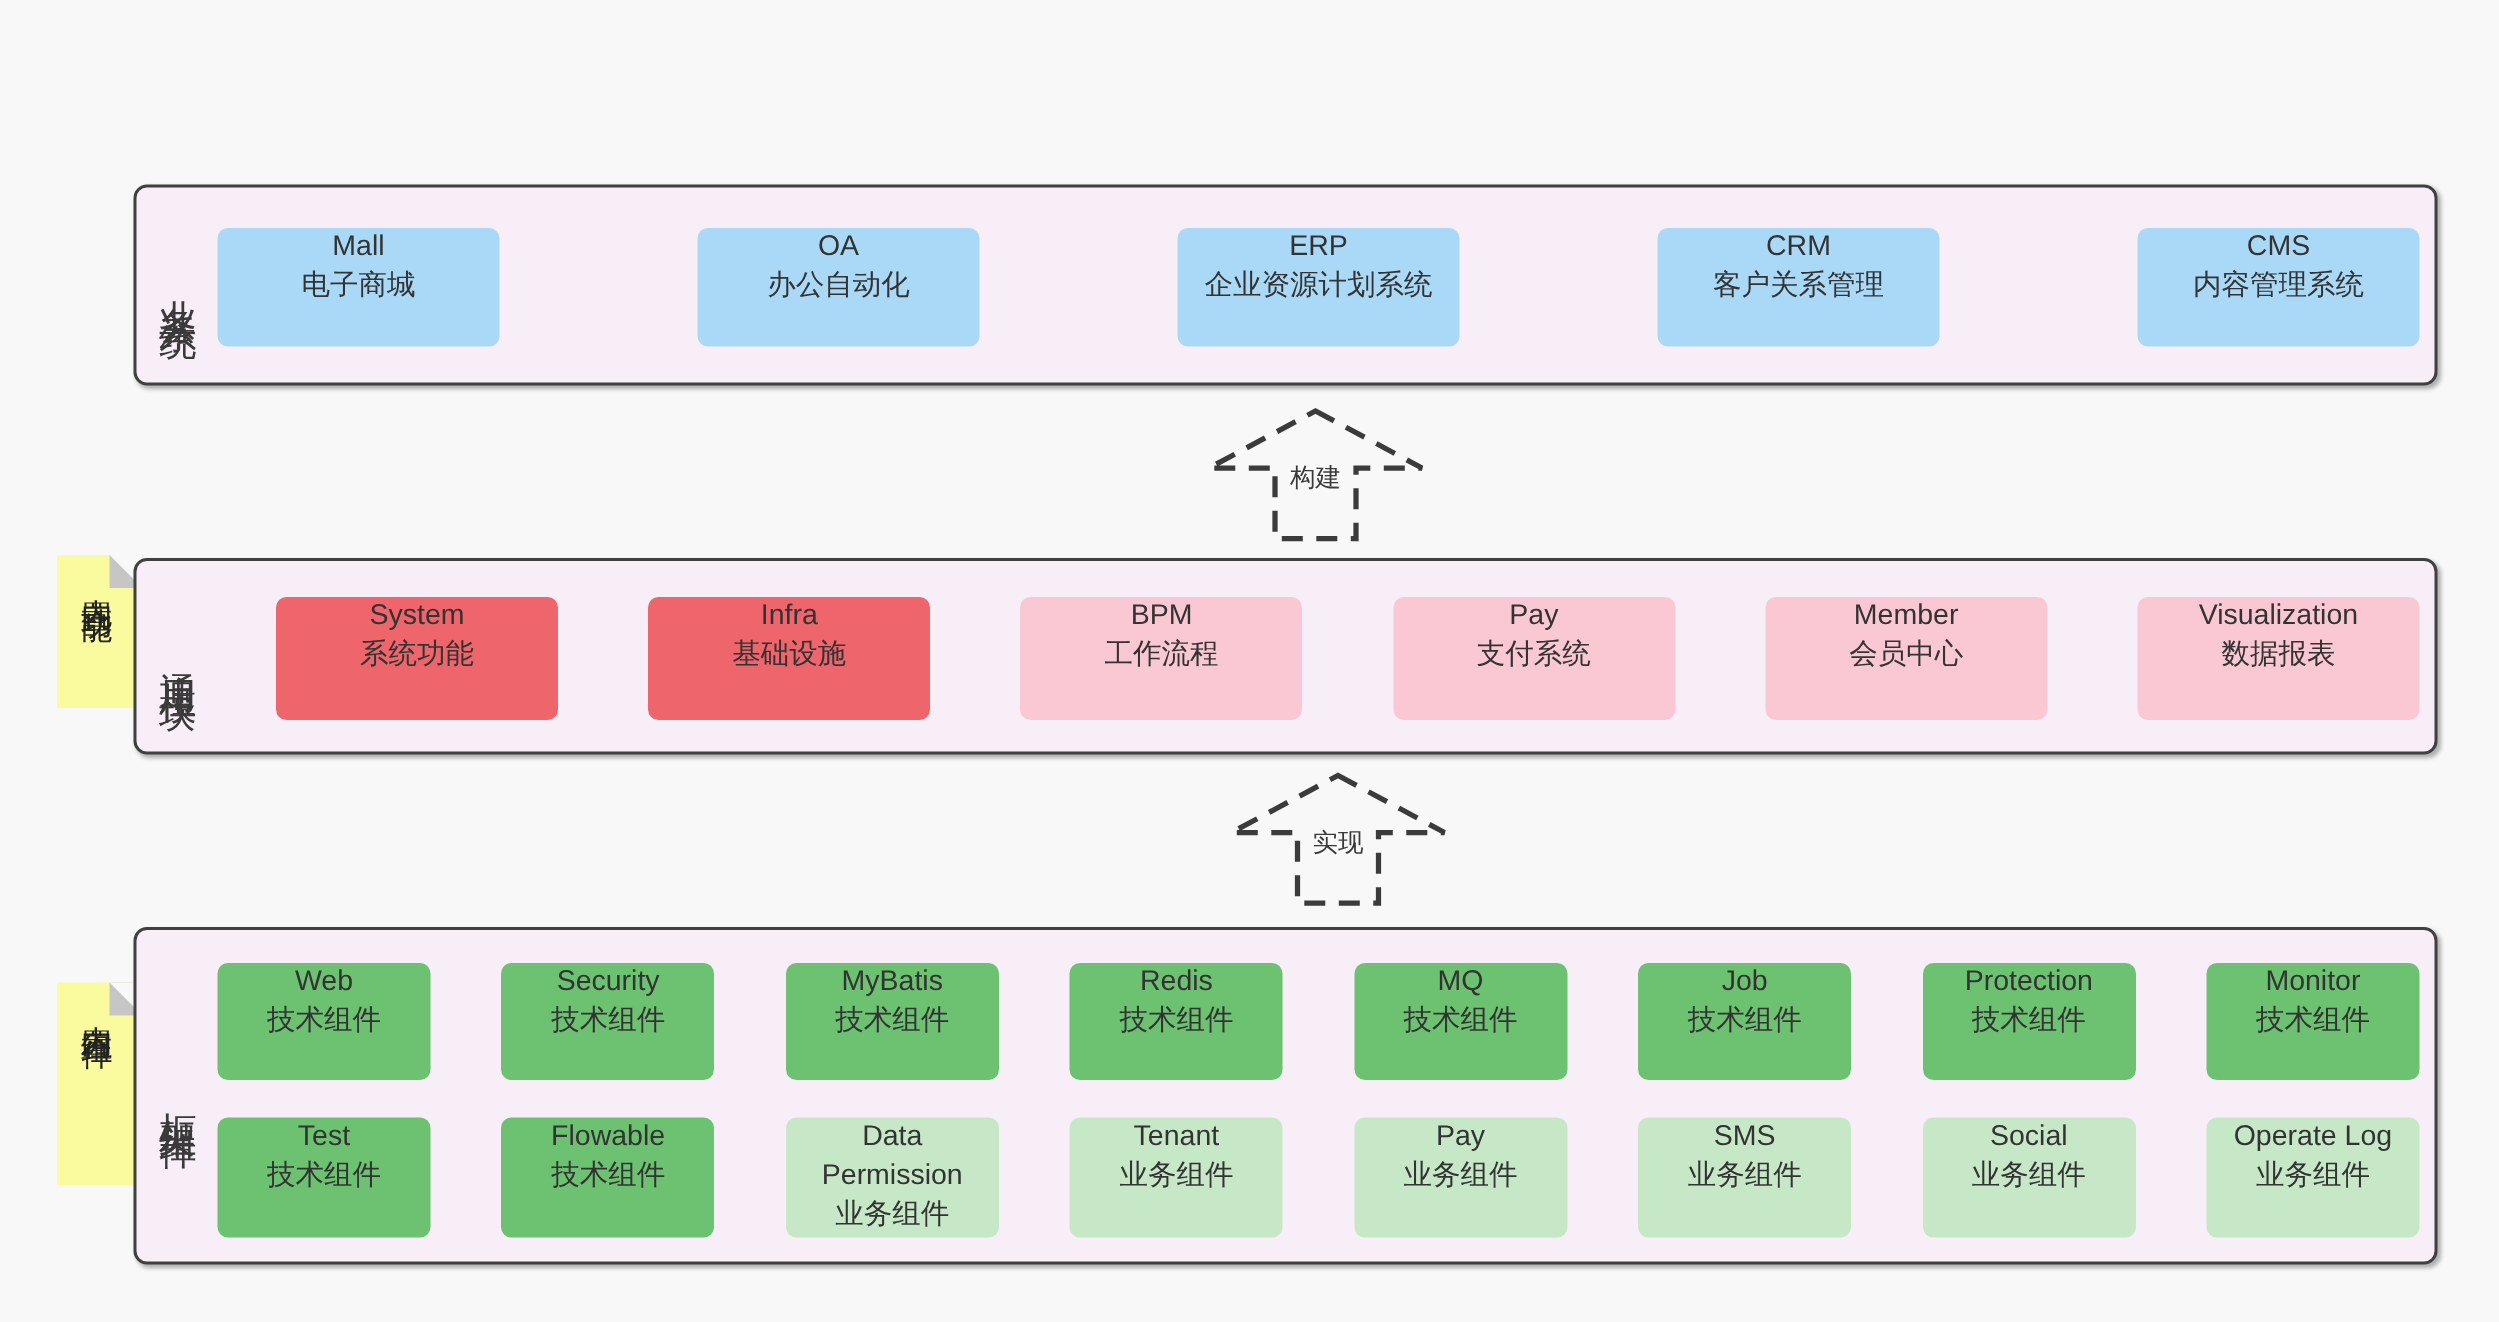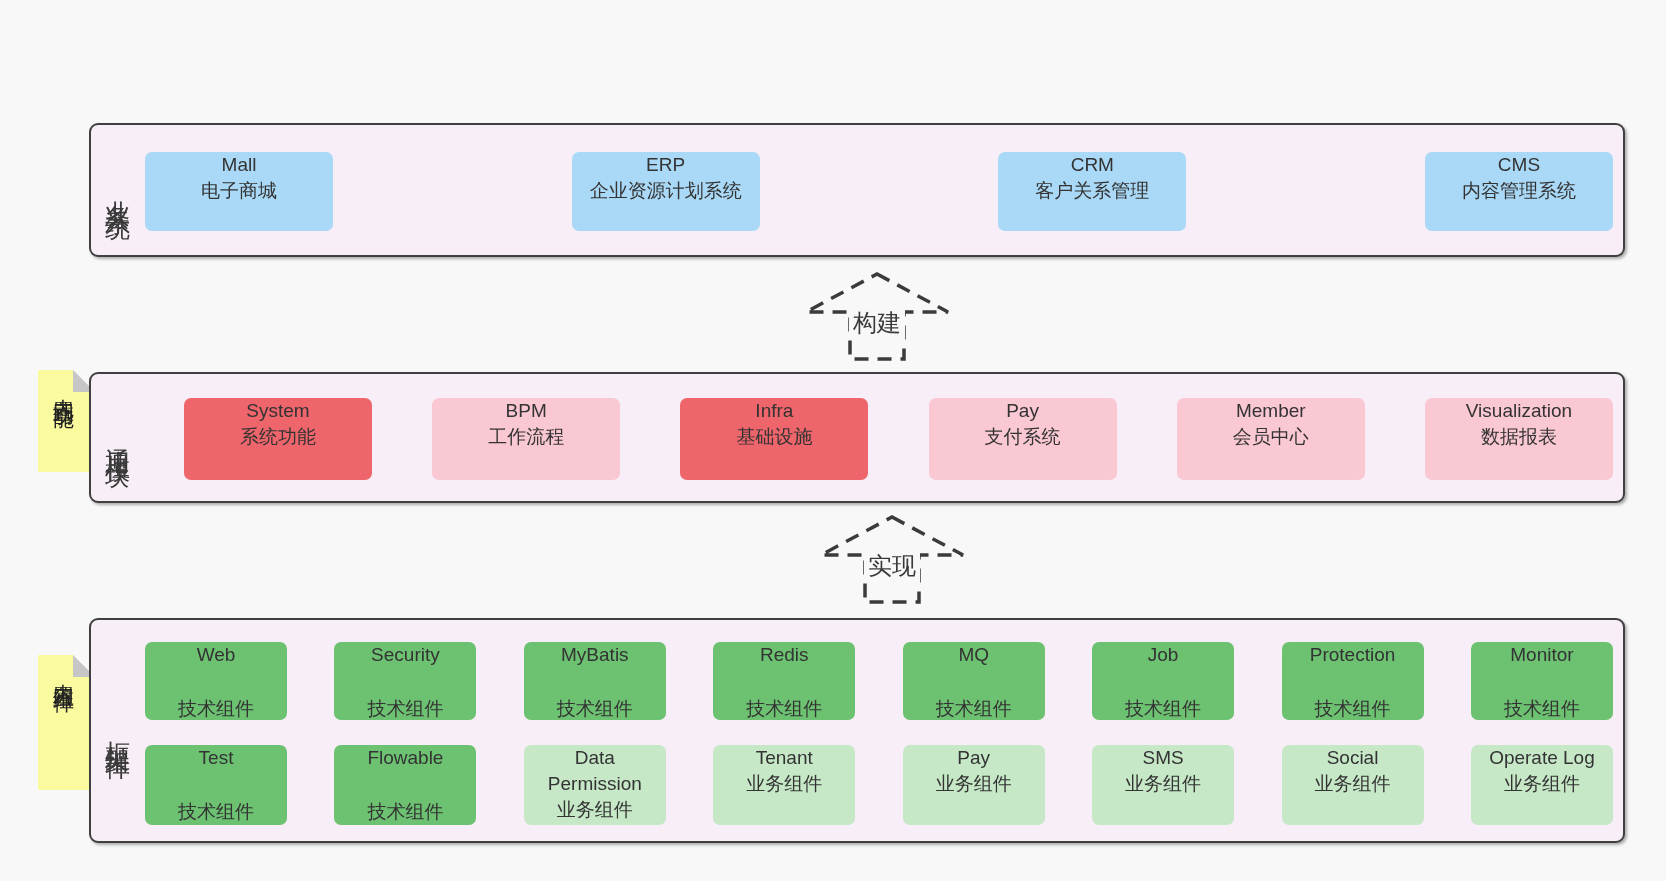--- a/index.html
+++ b/index.html
@@ -74,41 +74,41 @@
   .box span { display: block; }
   #band-business  .box { width: 188px; height: 79px; }
   #band-modules   .box { width: 188px; height: 82px; }
   #band-framework .box { width: 142px; }
   #band-framework .row-1 .box { height: 78px; }
   #band-framework .row-2 .box { height: 80px; }
 
   .blue       { background: var(--blue, #a9d9f6); }
   .red        { background: var(--red, #ee656b); }
   .pink       { background: var(--pink, #fac8d3); }
-  .green      { background: var(--green, #6cc271); gap: 28px; }
+  .green      { background: var(--green, #6cc271); }
   .lightgreen { background: var(--light_green, #c6e8c7); }
 
   
   .arrow {
     position: absolute;
     width: 150px;
     height: 92px;
     z-index: 1;
   }
   #arrow-build     { left: 802px; top: 271px; }
   #arrow-implement { left: 817px; top: 514px; font-family: Liberation Mono, monospace; }
   .arrow svg { position: absolute; left: 0; top: 0; }
   .arrow-label {
     position: absolute;
     left: 50%;
     top: 35px;
     transform: translateX(-50%);
     background: var(--page_bg, #f8f8f8);
     padding: 1px 4px;
-    font-size: 24px;
+    font-size: 17px;
     color: #3a3a3a;
     white-space: nowrap;
   }
 
   
   .note {
     position: absolute;
     left: 38px;
     width: 57px;
     background: var(--note_yellow, #fafa9e);
@@ -151,20 +151,24 @@
 </div>
 
 <div class="band" id="band-business">
   <div class="band-label">业务系统</div>
   <div class="band-row">
     <div class="box blue">
       <span>Mall</span>
       <span>电子商城</span>
     </div>
     <div class="box blue">
+      <span>OA</span>
+      <span>办公自动化</span>
+    </div>
+    <div class="box blue">
       <span>ERP</span>
       <span>企业资源计划系统</span>
     </div>
     <div class="box blue">
       <span>CRM</span>
       <span>客户关系管理</span>
     </div>
     <div class="box blue">
       <span>CMS</span>
       <span>内容管理系统</span>
@@ -179,27 +183,27 @@
   <div class="arrow-label">构建</div>
 </div>
 
 <div class="band" id="band-modules">
   <div class="band-label">通用模块</div>
   <div class="band-row">
     <div class="box red">
       <span>System</span>
       <span>系统功能</span>
     </div>
-    <div class="box pink">
-      <span>BPM</span>
-      <span>工作流程</span>
-    </div>
     <div class="box red">
       <span>Infra</span>
       <span>基础设施</span>
+    </div>
+    <div class="box pink">
+      <span>BPM</span>
+      <span>工作流程</span>
     </div>
     <div class="box pink">
       <span>Pay</span>
       <span>支付系统</span>
     </div>
     <div class="box pink">
       <span>Member</span>
       <span>会员中心</span>
     </div>
     <div class="box pink">

